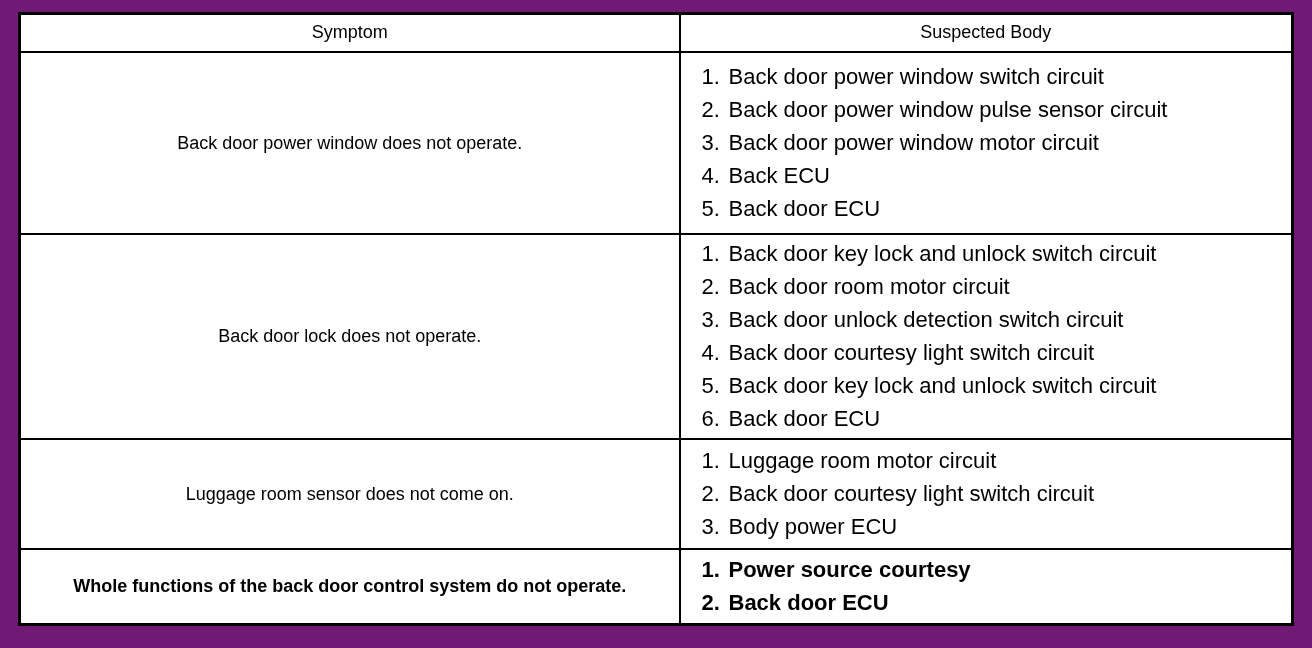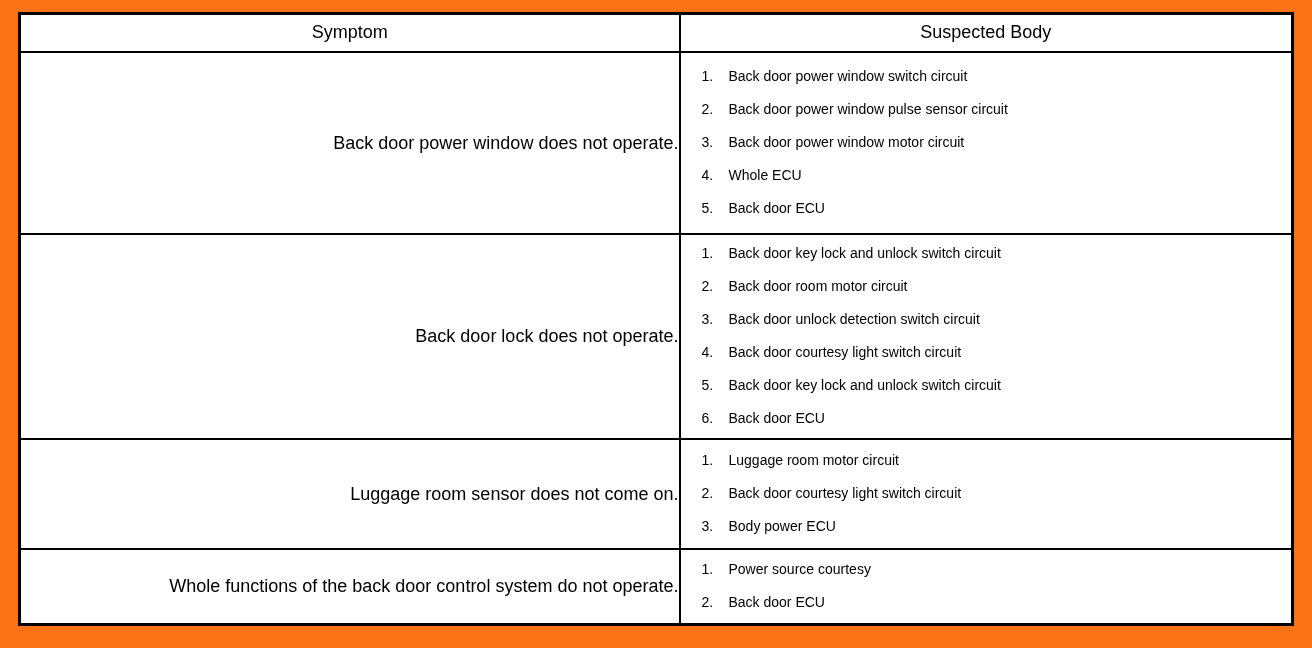--- a/index.html
+++ b/index.html
@@ -10,21 +10,21 @@
   body {
     width: 1312px;
     height: 648px;
     font-family: "Liberation Sans", "DejaVu Sans", sans-serif;
     color: #000000;
   }
   .canvas {
     position: relative;
     width: 1312px;
     height: 648px;
-    background: #f97316;
+    background: #701a75;
   }
   table.symptom-table {
     position: absolute;
     left: 18px;
     top: 12px;
     width: 1276px;
     border-collapse: collapse;
     table-layout: fixed;
     border: 3px solid #000000;
   }
@@ -34,48 +34,48 @@
     padding: 0;
     background: #ffffff;
   }
   col.col-symptom { width: 660px; }
   col.col-area    { width: auto;  }
 
   thead tr { height: 38px; }
   tr.r0 { height: 182px; }
   tr.r1 { height: 205px; }
   tr.r2 { height: 110px; }
-  tr.r3 { height: 76px;  }
+  tr.r3 { height: 76px; font-weight: bold;  }
 
   th.header-cell {
     font-size: 18px;
     font-weight: normal;
     text-align: center;
     vertical-align: middle;
     border-bottom-width: 3px;
   }
   td.symptom-cell {
     font-size: 18px;
-    text-align: right;
+    text-align: center;
     vertical-align: middle;
     padding-left: 13px;
     padding-right: 8px;
     line-height: 24px;
     margin-left: 24px;
   }
   td.area-cell {
     vertical-align: middle;
   }
   ol.area-list {
     list-style: none;
     margin: 0;
     padding: 0 6px 0 21px;
   }
   ol.area-list li {
-    font-size: 14px;
+    font-size: 22px;
     line-height: 33px;
     white-space: nowrap;
   }
   ol.area-list .num {
     display: inline-block;
     min-width: 27px;
   }
 </style>
 </head>
 <body>
@@ -93,21 +93,21 @@
       </tr>
     </thead>
     <tbody>
       <tr class="r0">
         <td class="symptom-cell">Back door power window does not operate.</td>
         <td class="area-cell">
           <ol class="area-list">
               <li><span class="num">1.</span><span class="txt">Back door power window switch circuit</span></li>
               <li><span class="num">2.</span><span class="txt">Back door power window pulse sensor circuit</span></li>
               <li><span class="num">3.</span><span class="txt">Back door power window motor circuit</span></li>
-              <li><span class="num">4.</span><span class="txt">Whole ECU</span></li>
+              <li><span class="num">4.</span><span class="txt">Back ECU</span></li>
               <li><span class="num">5.</span><span class="txt">Back door ECU</span></li>
             </ol>
         </td>
       </tr>
       <tr class="r1">
         <td class="symptom-cell">Back door lock does not operate.</td>
         <td class="area-cell">
           <ol class="area-list">
               <li><span class="num">1.</span><span class="txt">Back door key lock and unlock switch circuit</span></li>
               <li><span class="num">2.</span><span class="txt">Back door room motor circuit</span></li>

